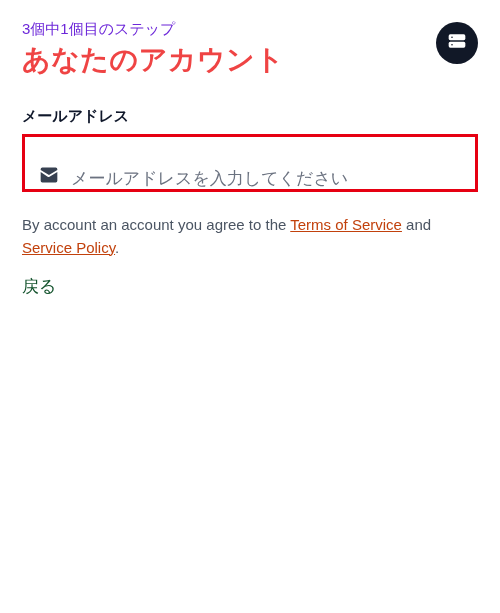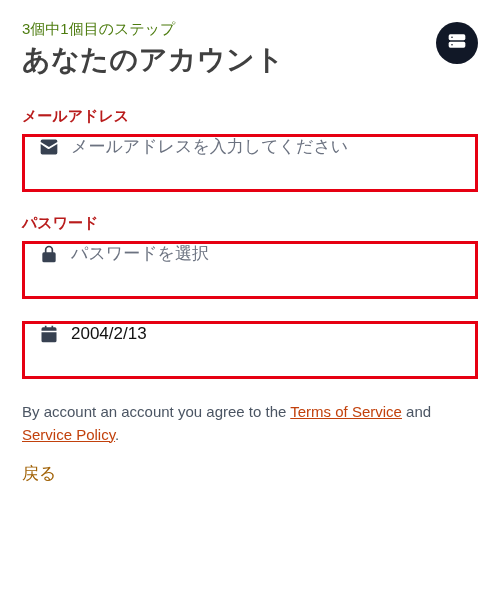--- a/index.html
+++ b/index.html
@@ -4,40 +4,40 @@
 <style>
   * { box-sizing: border-box; margin: 0; padding: 0; }
   body {
     font-family: -apple-system, BlinkMacSystemFont, "Segoe UI", "Helvetica Neue", Arial, "Hiragino Kaku Gothic ProN", "Hiragino Sans", Meiryo, sans-serif;
     width: 500px;
     height: 613px;
     background: #fff;
     color: #222;
   }
   .container { padding: 20px 22px; position: relative; }
-  .step { color: #4d7c0f; font-size: 15px; margin-bottom: 2px; }
-  .title { font-size: 28px; font-weight: 700; color: #404040; margin-bottom: 28px; letter-spacing: 0.5px;}
+  .step { color: #6d28d9; font-size: 15px; margin-bottom: 2px; }
+  .title { font-size: 28px; font-weight: 700; color: #ef4444; margin-bottom: 28px; letter-spacing: 0.5px;}
   .server-btn {
     position: absolute;
     top: 22px; right: 22px;
     width: 42px; height: 42px;
     border-radius: 50%;
     background: #111827;
     display: flex; align-items: center; justify-content: center;
     cursor: pointer;
   }
   .server-btn svg { width: 20px; height: 20px; fill: #fff; }
   .field-group { margin-bottom: 22px; }
-  .field-label { font-size: 15px; font-weight: 600; color: #b91c1c; margin-bottom: 8px; }
+  .field-label { font-size: 15px; font-weight: 600; color: #0f172a; margin-bottom: 8px; }
   .field-box {
     border: 3px solid #e60012;
     background: #fff;
     height: 58px;
     display: flex;
-    align-items: flex-start;
+    align-items: flex-end;
     padding: 0 14px;
     gap: 12px;
   }
   .field-box svg.icon { width: 20px; height: 20px; fill: #374151; flex-shrink:0; }
   .field-box input {
     border: none;
     outline: none;
     font-size: 17px;
     flex: 1;
     color: #111;
@@ -47,21 +47,21 @@
   .field-box input::placeholder { color: #6b7280; }
   .field-box .date-text { font-size: 17px; color: #111; }
   .disclosure {
     font-size: 15px;
     color: #4b5563;
     line-height: 1.5;
     margin-top: 4px;
     margin-bottom: 16px;
   }
   .disclosure a { color: #c2410c; }
-  .back-link { color: #a16207; font-size: 17px; text-decoration: none; cursor: pointer; }
+  .back-link { color: #14532d; font-size: 17px; text-decoration: none; cursor: pointer; }
 </style>
 </head>
 <body>
 
 <div class="container">
   <div class="step">3個中1個目のステップ</div>
   <h1 class="title">あなたのアカウント</h1>
 
   <div class="server-btn">
     <span>
@@ -79,41 +79,22 @@
     <div class="field-box">
       <span>
         <svg class="icon" viewBox="0 0 24 24">
             <path d="M2 5a2 2 0 012-2h16a2 2 0 012 2v1l-10 6L2 6V5zm0 3.5V19a2 2 0 002 2h16a2 2 0 002-2V8.5l-9.4 5.64a2 2 0 01-2.2 0L2 8.5z"></path>
           </svg>
       </span>
       <input type="text" placeholder="メールアドレスを入力してください" style="">
     </div>
   </div>
 
-  <div class="field-group">
-    <div class="field-label">パスワード</div>
-    <div class="field-box">
-      <span>
-        <svg class="icon" viewBox="0 0 24 24">
-            <path d="M12 2a5 5 0 00-5 5v3H6a2 2 0 00-2 2v8a2 2 0 002 2h12a2 2 0 002-2v-8a2 2 0 00-2-2h-1V7a5 5 0 00-5-5zm-3 8V7a3 3 0 116 0v3H9z"></path>
-          </svg>
-      </span>
-      <input type="password" placeholder="パスワードを選択" style="">
-    </div>
-  </div>
 
   <div class="field-group">
-    <div class="field-box">
-      <span>
-        <svg class="icon" viewBox="0 0 24 24">
-            <path d="M7 2v2H5a2 2 0 00-2 2v2h18V6a2 2 0 00-2-2h-2V2h-2v2H9V2H7zM3 10v10a2 2 0 002 2h14a2 2 0 002-2V10H3z"></path>
-          </svg>
-      </span>
-      <span class="date-text">2004/2/13</span>
-    </div>
   </div>
 
   <p class="disclosure">
     <span>By account an account you agree to the </span><a href="#">Terms of Service</a><span> and </span><a href="#">Service Policy</a><span>.</span>
   </p>
 
   <a class="back-link">戻る</a>
 </div>
 
 </body></html>

